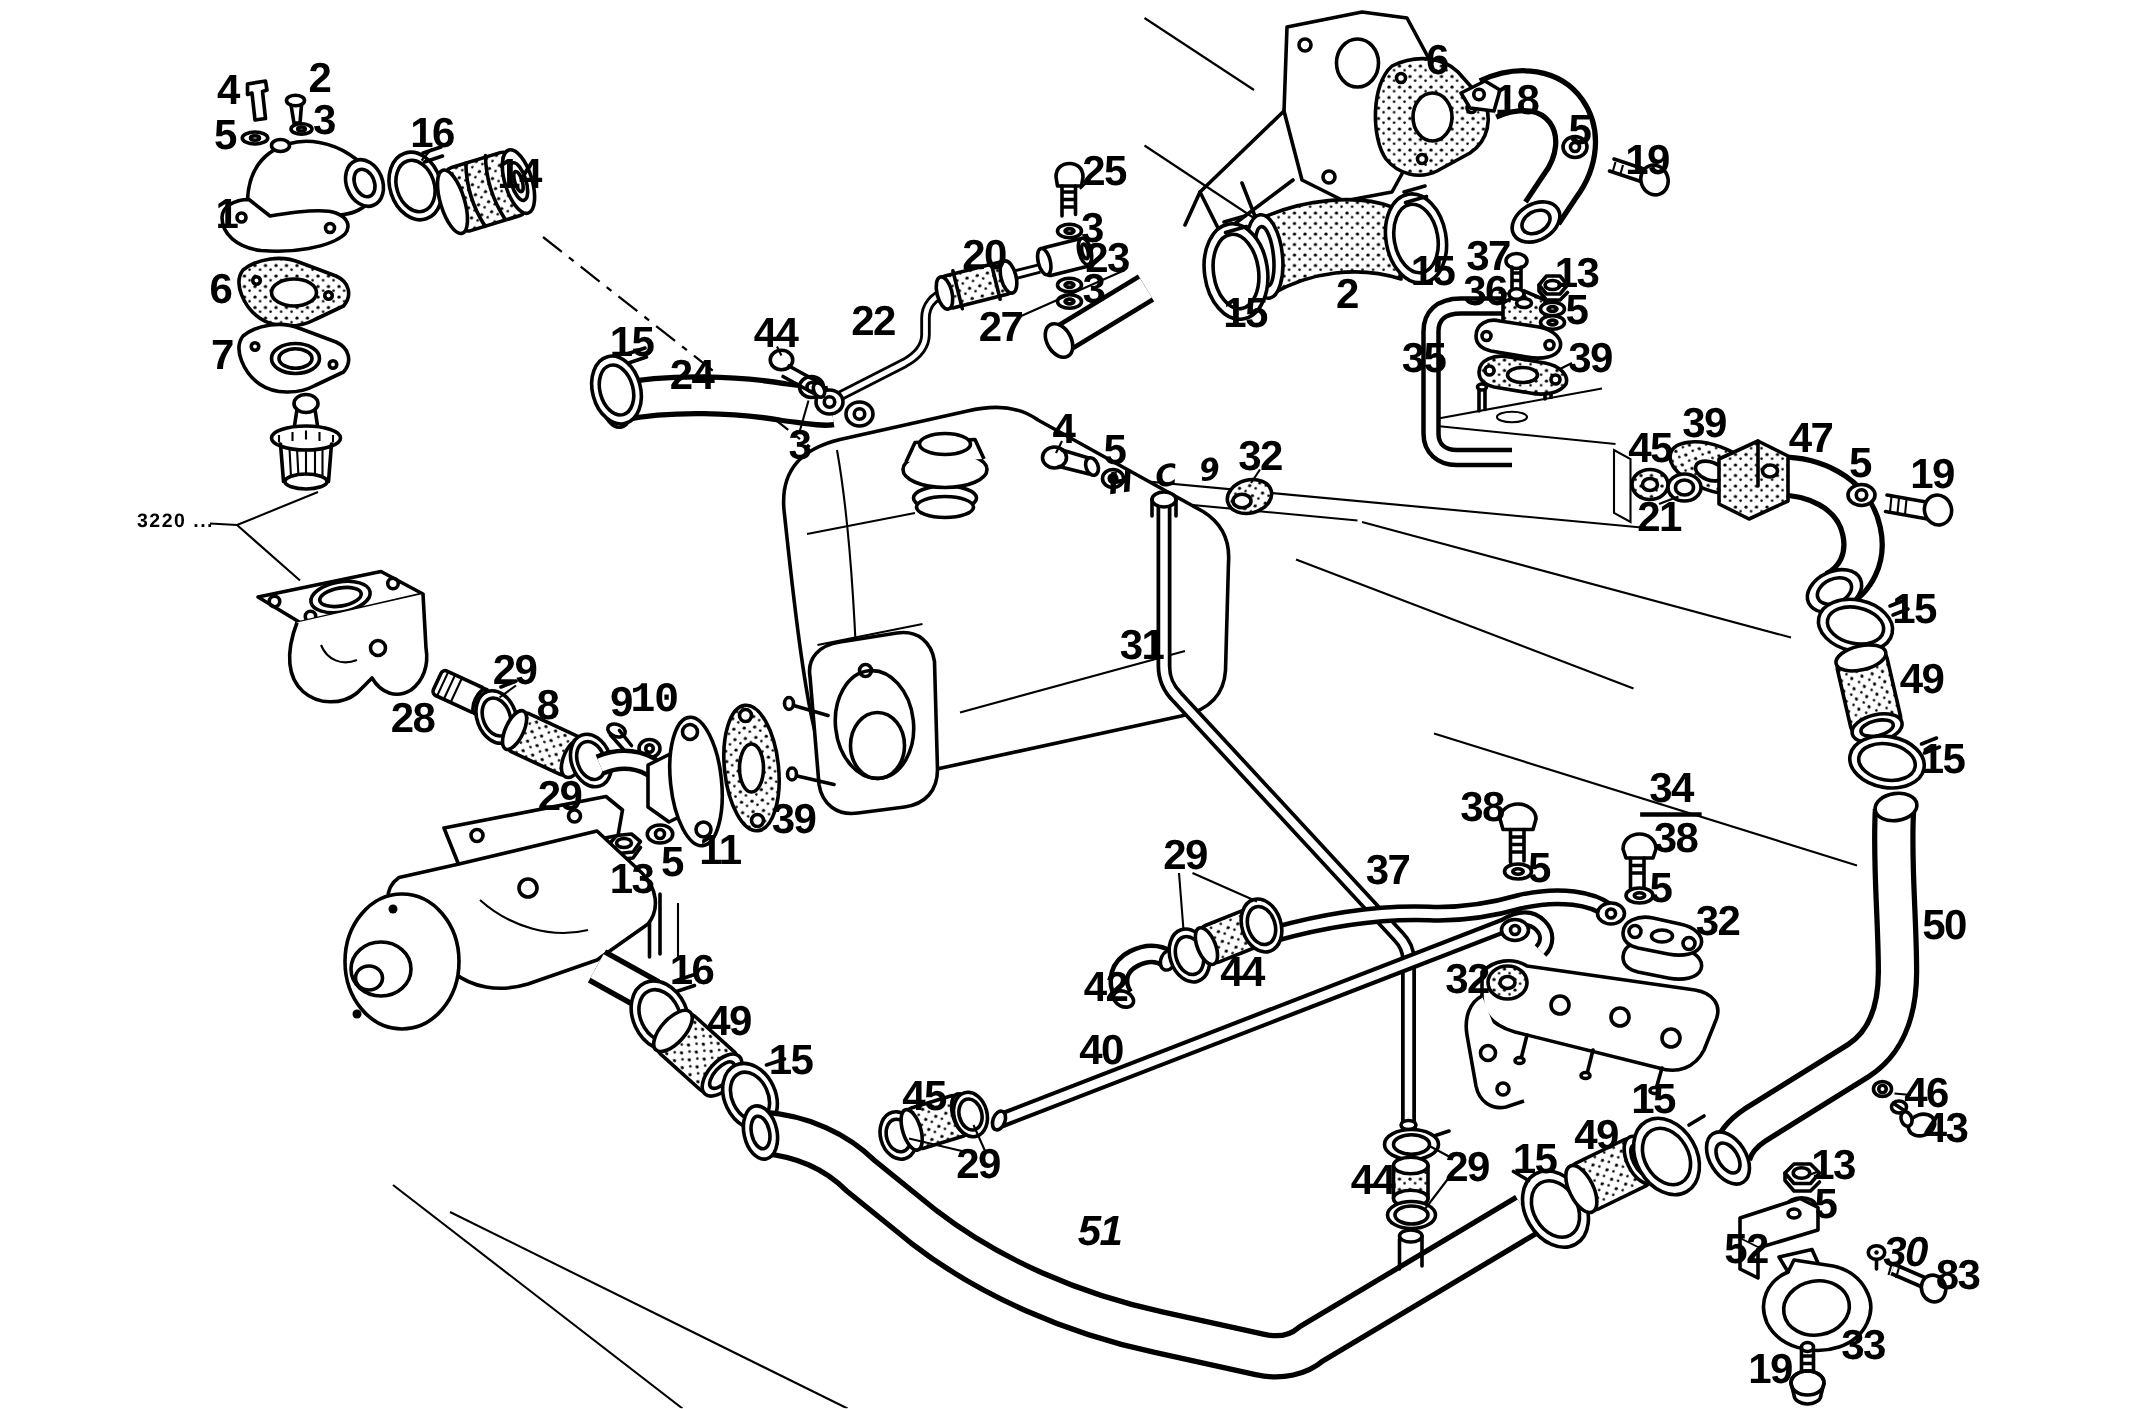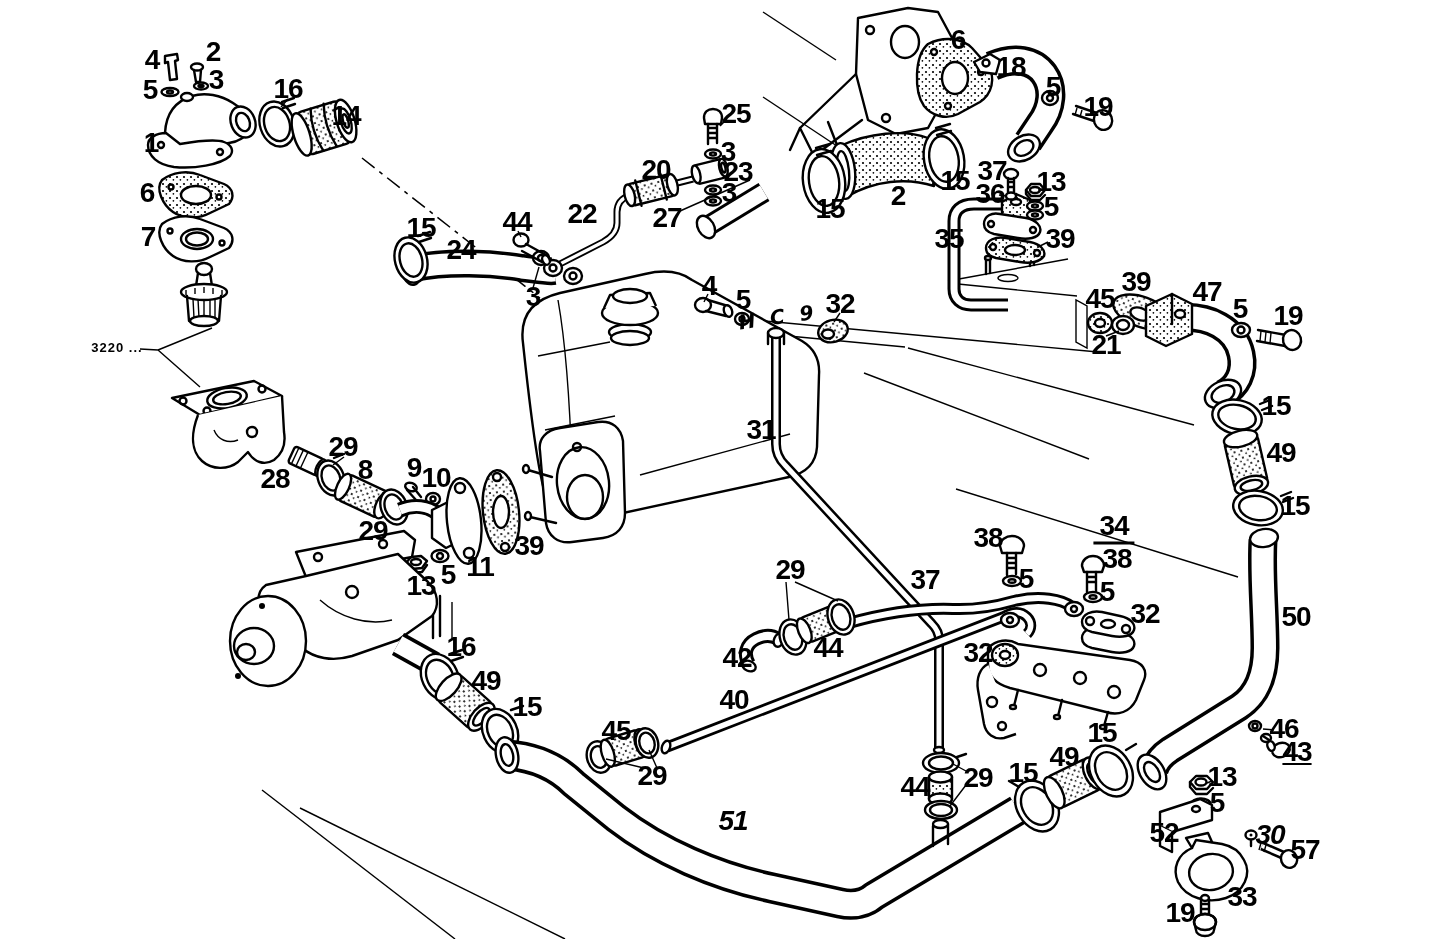--- a/index.html
+++ b/index.html
@@ -609,21 +609,21 @@
       <div class="lbl" style="left: 1281px; top: 453px;">49</div>
       <div class="lbl" style="left: 1295px; top: 506px;">15</div>
       <div class="lbl" style="left: 709px; top: 286px;">4</div>
       <div class="lbl" style="left: 743px; top: 300px;">5</div>
       <div class="lbl" style="left: 840px; top: 304px;">32</div>
       <div class="lbl" style="left: 761px; top: 430px;">31</div>
       <div class="lbl" style="left: 275px; top: 479px;">28</div>
       <div class="lbl" style="left: 343px; top: 447px;">29</div>
       <div class="lbl" style="left: 365px; top: 470px;">8</div>
       <div class="lbl" style="left: 414px; top: 468px;">9</div>
-      <div class="lbl" style="left: 436px; top: 478px;">10</div>
+      <div class="lbl" style="left: 436px; top: 468px; font-family: Liberation Mono, monospace;">10</div>
       <div class="lbl" style="left: 373px; top: 531px;">29</div>
       <div class="lbl" style="left: 529px; top: 546px;">39</div>
       <div class="lbl" style="left: 480px; top: 567px;">11</div>
       <div class="lbl" style="left: 448px; top: 575px;">5</div>
       <div class="lbl" style="left: 421px; top: 586px;">13</div>
       <div class="lbl" style="left: 461px; top: 647px;">16</div>
       <div class="lbl" style="left: 486px; top: 681px;">49</div>
       <div class="lbl" style="left: 527px; top: 707px;">15</div>
       <div class="lbl" style="left: 790px; top: 570px;">29</div>
       <div class="lbl" style="left: 925px; top: 580px;">37</div>
@@ -640,25 +640,25 @@
       <div class="lbl u" style="left: 1114px; top: 528px;">34</div>
       <div class="lbl" style="left: 1117px; top: 559px;">38</div>
       <div class="lbl" style="left: 1107px; top: 592px;">5</div>
       <div class="lbl" style="left: 1145px; top: 614px;">32</div>
       <div class="lbl" style="left: 978px; top: 653px;">32</div>
       <div class="lbl" style="left: 1102px; top: 733px;">15</div>
       <div class="lbl" style="left: 1064px; top: 757px;">49</div>
       <div class="lbl" style="left: 1023px; top: 773px;">15</div>
       <div class="lbl" style="left: 1296px; top: 617px;">50</div>
       <div class="lbl" style="left: 1284px; top: 729px;">46</div>
-      <div class="lbl" style="left: 1297px; top: 752px; text-decoration: underline;">43</div>
+      <div class="lbl" style="left: 1297px; top: 752px;">43</div>
       <div class="lbl" style="left: 1222px; top: 777px;">13</div>
       <div class="lbl" style="left: 1217px; top: 803px;">5</div>
       <div class="lbl" style="left: 1164px; top: 833px;">52</div>
       <div class="lbl" style="left: 1270px; top: 835px; font-style: italic;">30</div>
-      <div class="lbl" style="left: 1305px; top: 850px;">57</div>
+      <div class="lbl" style="left: 1305px; top: 850px;">83</div>
       <div class="lbl" style="left: 1242px; top: 897px;">33</div>
       <div class="lbl" style="left: 1180px; top: 913px;">19</div>
     </div>
 
 <div class="stamp" id="stamp" style="left: 778px; top: 317px;">H C 9</div>
 
 </div>
 
 </body></html>

